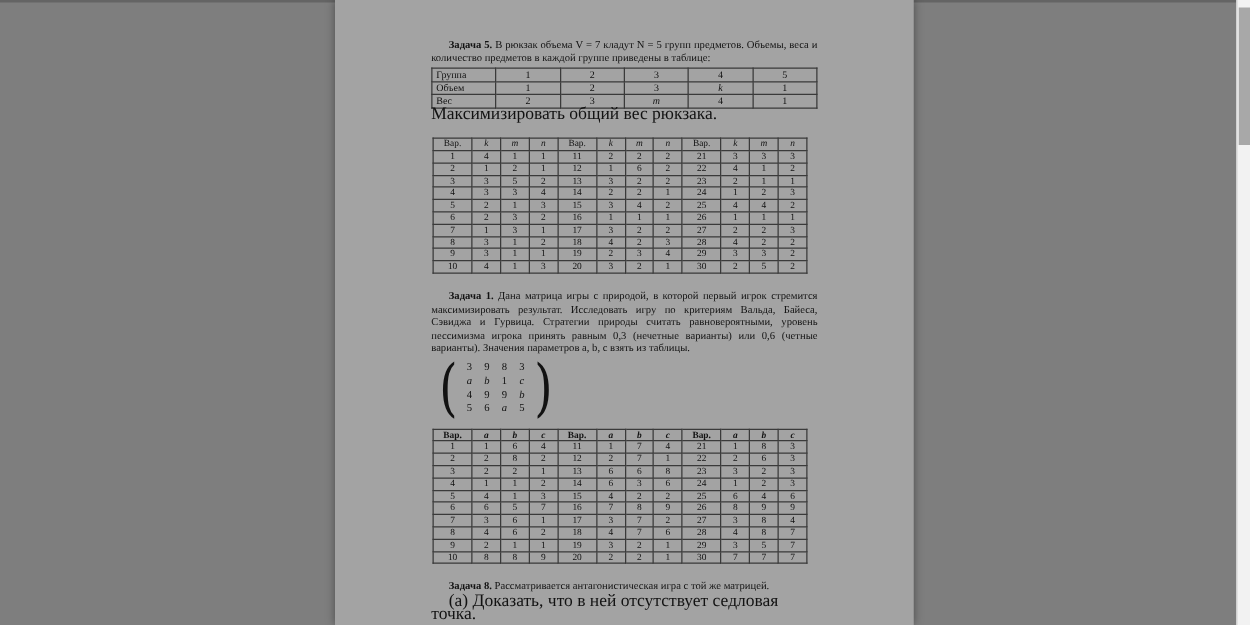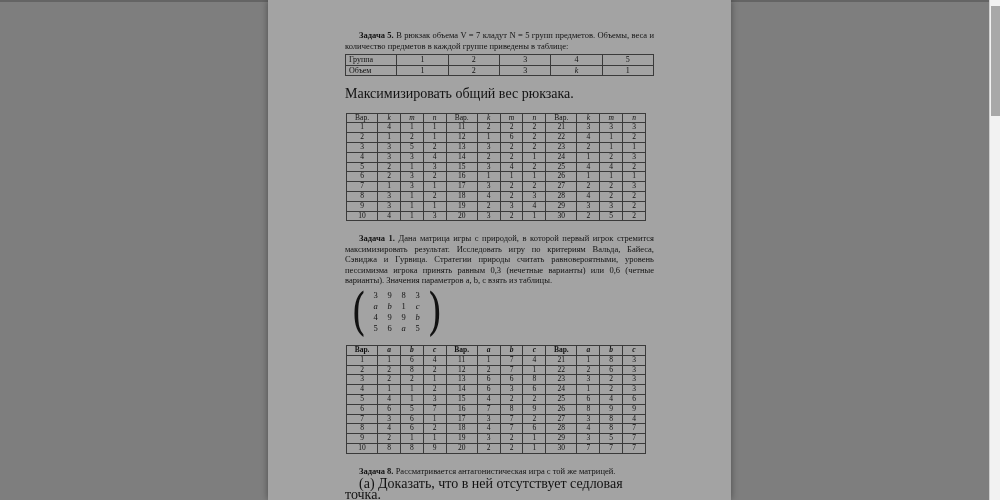--- a/index.html
+++ b/index.html
@@ -15,21 +15,21 @@
   .para { font-size:8.5px; line-height:10.5px; text-align:justify;
           text-indent:14px; margin-bottom:3px; }
   .para b { font-weight:bold; }
   .line { font-size:14px; line-height:10.5px; margin-bottom:13px; }
   .line2 { font-size:14px; line-height:10.5px; text-indent:14px; }
 
   table { border-collapse:collapse; color:#121212; }
   .tbl td { border:1px solid #3a3a3a; text-align:center; padding:0;
             font-size:8px; line-height:9.6px; height:10.5px; }
 
-  .t1 { width:309px; margin-bottom:13px; table-layout:fixed; }
+  .t1 { width:309px; margin-bottom:0; table-layout:fixed; }
   .t1 td:first-child { text-align:left; padding-left:3px; }
 
   .variants { width:300px; table-layout:fixed; margin:0 0 12px 1px;border-radius:31px; }
   .variants td { font-size:7.5px; line-height:8.8px; height:9.8px; }
   .variants col.cvar { width:30px; }
   .variants col.cval { width:22px; }
   .v6 thead td { font-weight:bold; }
 
   .matrix { display:flex; align-items:center; margin:2px 0 10px 4px; width:max-content; }
   .paren { font-size:50px; line-height:46px; font-weight:400; color:#121212;
@@ -63,20 +63,28 @@
             <td>3</td>
             <td>4</td>
             <td>5</td>
           </tr>
           <tr>
             <td>Объем</td>
             <td>1</td>
             <td>2</td>
             <td>3</td>
             <td class="mvar">k</td>
+            <td>1</td>
+          </tr>
+          <tr>
+            <td>Вес</td>
+            <td>2</td>
+            <td>3</td>
+            <td class="mvar">m</td>
+            <td>4</td>
             <td>1</td>
           </tr>
         </tbody>
     </table>
 
     <p class="line">Максимизировать общий вес рюкзака.</p>
 
     <table class="tbl variants v5">
       <colgroup>
         <col class="cvar">

